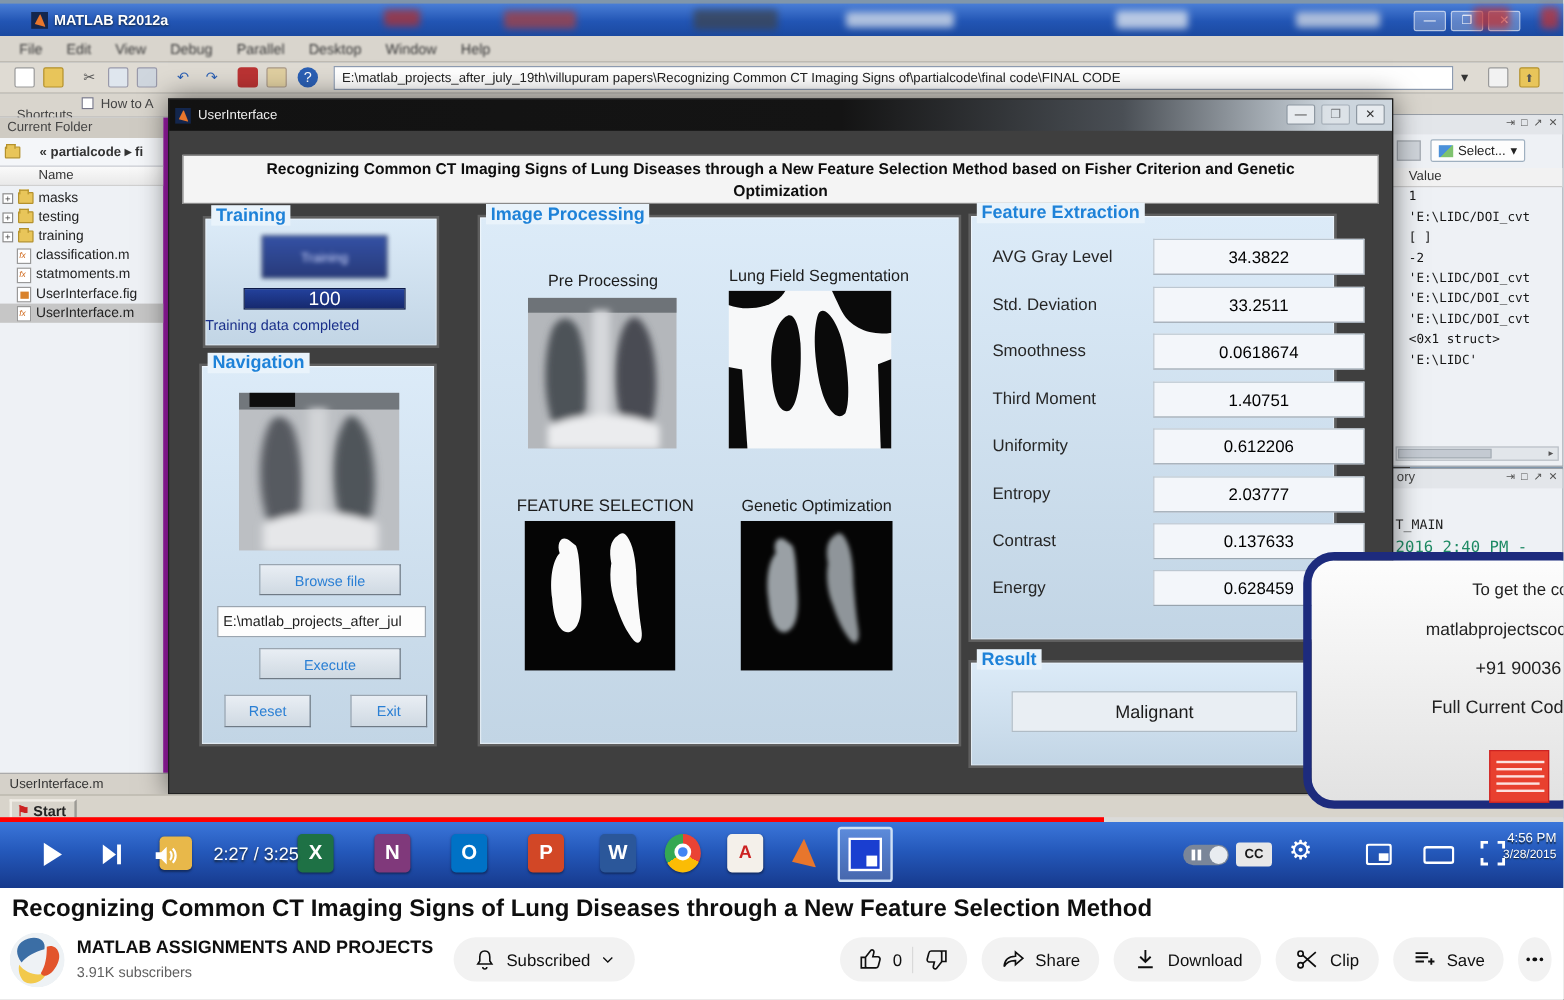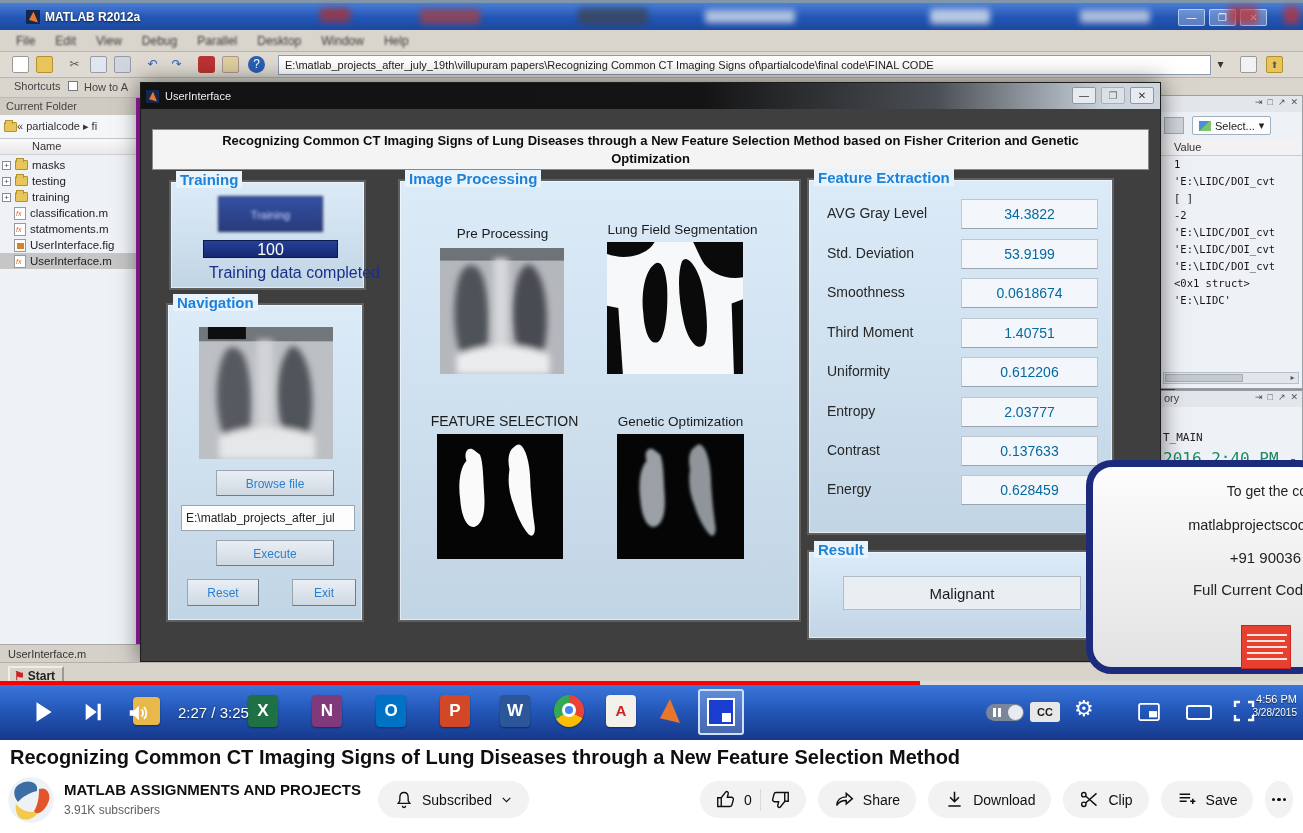--- a/index.html
+++ b/index.html
@@ -14,21 +14,21 @@
   .winbtn{width:27px;height:17px;background:rgba(255,255,255,.28);border:1px solid rgba(255,255,255,.55);border-radius:2px;color:#fff;font-size:10px;line-height:15px;text-align:center;}
   .menubar{position:absolute;left:0;top:30px;right:0;height:22px;background:#d9d5cd;border-bottom:1px solid #b9b5ad;display:flex;gap:20px;padding-left:16px;align-items:center;}
   .menubar span{font-size:12px;color:#3a3a3a;filter:blur(1px);}
   .toolbar{position:absolute;left:0;top:52px;right:0;height:26px;background:#dfdbd3;border-bottom:1px solid #b9b5ad;}
   .tbi{position:absolute;top:4px;width:17px;height:17px;border-radius:2px;filter:blur(.5px);font-size:12px;line-height:17px;text-align:center;color:#555;}
   .addr{position:absolute;left:278px;right:92px;top:3px;height:20px;background:#fff;border:1px solid #8d9bb0;font-size:11px;color:#222;padding:3px 6px;white-space:nowrap;overflow:hidden;}
   .shortcutrow{position:absolute;left:0;top:78px;right:0;height:20px;background:#d9d5cd;border-bottom:1px solid #bbb;font-size:11px;color:#444;}
   
   .lp{position:absolute;left:0;top:98px;width:140px;height:548px;background:#eef1f5;border-right:4px solid #a21caf;}
   .lp-h{height:17px;background:#cfcbc3;font-size:11px;color:#444;padding:2px 6px;filter:blur(.4px);}
-  .lp-bc{height:24px;background:#f4f6f9;border-bottom:1px solid #c2c6cc;display:flex;align-items:center;gap:0;padding:0 4px;font-size:11px;color:#333;}
+  .lp-bc{height:24px;background:#f4f6f9;border-bottom:1px solid #c2c6cc;display:flex;align-items:center;gap:16px;padding:0 4px;font-size:11px;color:#333;font-weight:bold;}
   .folder{width:13px;height:10px;background:#e8c55a;border:1px solid #b4912c;border-radius:1px;position:relative;}
   .folder:before{content:"";position:absolute;left:0;top:-3px;width:6px;height:3px;background:#e8c55a;border:1px solid #b4912c;border-bottom:none;}
   .namehdr{height:16px;font-size:11px;color:#333;padding:1px 0 0 32px;background:linear-gradient(#fafafa,#e9e9e9);border-bottom:1px solid #d0d0d0;filter:blur(.3px);}
   .frow{height:16px;display:flex;align-items:center;gap:4px;padding-left:2px;font-size:11.5px;color:#222;}
   .frow.sel{background:#c6c6c6;}
   .expander{width:9px;height:9px;border:1px solid #8a8a8a;background:#fff;font-size:8px;line-height:7px;text-align:center;color:#444;}
   .mfile{width:12px;height:13px;background:#fff;border:1px solid #999;position:relative;}
   .mfile:after{content:"fx";position:absolute;left:1px;top:2px;font-size:7px;color:#d06a1e;font-style:italic;}
   .figfile{width:12px;height:13px;background:#fff;border:1px solid #999;position:relative;}
   .figfile:after{content:"";position:absolute;left:2px;top:3px;width:7px;height:6px;background:#d9822b;}
@@ -36,36 +36,36 @@
   .darkarea{position:absolute;left:140px;top:98px;width:1035px;height:548px;background:#3c3c3c;}
   
   .rp{position:absolute;left:1159px;width:144px;background:#eef1f5;border:1px solid #9aa0a8;}
   .dockbar{height:16px;display:flex;justify-content:flex-end;gap:5px;padding:1px 4px;font-size:9px;color:#555;background:#e3e6ea;}
   .selectbtn{position:absolute;left:32px;top:20px;height:19px;background:#fdfdfd;border:1px solid #9fb0c0;border-radius:2px;display:flex;align-items:center;gap:4px;font-size:11px;color:#222;padding:0 6px;}
   .valhdr{position:absolute;left:0;top:44px;right:0;height:16px;background:#f2f2f2;border-bottom:1px solid #ccc;font-size:11px;color:#333;padding:1px 0 0 14px;}
   .wsrow{height:17px;font-family:"DejaVu Sans Mono",monospace;font-size:10.5px;color:#151515;padding-left:14px;white-space:nowrap;}
   .hscroll{position:absolute;left:3px;right:3px;bottom:4px;height:12px;background:#e2e6ea;border:1px solid #b9bfc6;}
   .hthumb{position:absolute;left:1px;top:1px;width:78px;height:8px;background:#c4cad2;border:1px solid #a6adb5;}
   .ch-line1{position:absolute;left:3px;top:40px;font-family:"DejaVu Sans Mono",monospace;font-size:11px;color:#222;}
-  .ch-line2{position:absolute;left:3px;top:58px;font-family:"DejaVu Sans Mono",monospace;font-size:16px;color:#1e8a64;}
+  .ch-line2{position:absolute;left:3px;top:58px;font-family:"DejaVu Sans Mono",monospace;font-size:13px;color:#1e8a64;}
   
   .dlg{position:absolute;left:140px;top:82px;width:1021px;height:580px;background:#3f3f3f;border:1px solid #1d1d1d;box-shadow:0 0 22px rgba(0,0,0,.55);}
   .dlg-tb{position:absolute;left:0;top:0;right:0;height:26px;background:linear-gradient(90deg,#121212 0%,#141414 55%,#4a4f55 78%,#ccd5dd 95%);display:flex;align-items:center;}
   .dlg-tb .t{color:#eee;font-size:11px;margin-left:6px;}
   .dlgbtn{width:24px;height:17px;background:#e7ebef;border:1px solid #8e98a2;border-radius:2px;font-size:10px;line-height:15px;text-align:center;color:#333;}
   .banner{position:absolute;left:11px;top:46px;width:997px;height:41px;background:#f4f4f4;border:1px solid #8a8a8a;display:flex;align-items:center;justify-content:center;text-align:center;font-size:13px;font-weight:bold;color:#0d0d0d;line-height:18px;padding:0 34px;}
   .pnl{position:absolute;background:linear-gradient(#dcebf8,#c2d5e5);border:2px solid #5f5f5f;box-shadow:inset 0 0 0 1px rgba(255,255,255,.5);}
   .ptab{position:absolute;top:-11px;left:5px;background:#e9f3fb;padding:0 4px;font-size:15px;font-weight:bold;color:#1e82d8;white-space:nowrap;}
   .navybtn{position:absolute;background:linear-gradient(#23419c,#16296e);border:1px solid #0c1a48;color:#cdd6ff;text-align:center;}
   .btn3d{position:absolute;background:linear-gradient(#e9eef4,#cfd9e2);border:1px solid #9aa5b0;border-right-color:#6f7a85;border-bottom-color:#6f7a85;color:#2a7fd4;font-size:12px;text-align:center;filter:blur(.4px);}
   .fld{position:absolute;background:#fdfdfd;border:1px solid #9aa5b0;font-size:12px;color:#222;padding:5px 4px;white-space:nowrap;overflow:hidden;}
   .cap{position:absolute;font-size:13.5px;color:#1b1b1b;text-align:center;}
   .imgbox{position:absolute;overflow:hidden;}
   .fe-label{position:absolute;left:18px;font-size:14px;color:#262626;}
-  .fe-value{position:absolute;left:152px;width:137px;height:30px;background:#f3f6fa;border:1px solid #bcc7d1;border-bottom-color:#98a4ae;font-size:14px;color:#0369a1;text-align:center;line-height:28px;}
+  .fe-value{position:absolute;left:152px;width:176px;height:30px;background:#f3f6fa;border:1px solid #bcc7d1;border-bottom-color:#98a4ae;font-size:14px;color:#000000;text-align:center;line-height:28px;}
   
   .promo{position:absolute;left:1086px;top:460px;width:240px;height:214px;border:7px solid #1d2b7d;border-radius:26px;background:linear-gradient(#fdfdfd,#e2e2e2);z-index:40;}
   .promo div{position:absolute;color:#222;white-space:nowrap;}
   .stamp{background:#e8402f;border:1px solid #c22;}
   .stampline{position:absolute;left:5px;height:2px;background:rgba(255,255,255,.85);}
   
   .gstrip{position:absolute;left:0;top:662px;width:100%;height:24px;background:#d8d4cb;border-top:1px solid #b5b1a8;}
   .startbtn{position:absolute;left:8px;top:3px;width:56px;height:19px;background:#d8d4cb;border:2px outset #f0ede6;font-size:12px;font-weight:bold;color:#222;display:flex;align-items:center;gap:3px;padding:0 4px;filter:blur(.3px);}
   .prog{position:absolute;left:0;top:681px;height:4px;z-index:30;}
   .bluebar{position:absolute;left:0;top:685px;width:100%;height:55px;background:linear-gradient(#3b76da 0%,#2458ba 45%,#16398c 100%);}
@@ -148,21 +148,21 @@
       <div class="tbi" style="left:198px;background:#b33;border-radius:3px"></div>
       <div class="tbi" style="left:222px;background:#e0cfa0;border:1px solid #a98"></div>
       <div class="tbi" style="left:248px;background:#2a5fb4;border-radius:50%;color:#fff">?</div>
       <input class="addr" readonly="" value="E:\matlab_projects_after_july_19th\villupuram papers\Recognizing Common CT Imaging Signs of\partialcode\final code\FINAL CODE" style="">
       <div class="tbi" style="right:74px;left:auto;color:#333">▾</div>
       <div class="tbi" style="right:46px;left:auto;background:#f2f2f2;border:1px solid #999"></div>
       <div class="tbi" style="right:20px;left:auto;background:#e8c55a;border:1px solid #b4912c;font-size:9px">⬆</div>
     </div>
 
     <div class="shortcutrow">
-      <span style="position:absolute;left:14px;top:2px;filter:blur(.4px)">Shortcuts</span>
+      <span style="position:absolute;left:14px;top:12px;filter:blur(.4px)">Shortcuts</span>
       <span style="position:absolute;left:68px;top:3px;width:10px;height:10px;background:#fff;border:1px solid #778"></span>
       <span style="position:absolute;left:84px;top:3px;filter:blur(.4px)">How to A</span>
     </div>
 
     <div class="darkarea"></div>
 
     <div class="lp">
       <div class="lp-h">Current Folder</div>
       <div class="lp-bc">
         <div class="folder"></div>
@@ -263,21 +263,21 @@
           <div class="dlgbtn">✕</div>
         </div>
       </div>
 
       <div class="banner">Recognizing Common CT Imaging Signs of Lung Diseases through a New Feature Selection Method based on Fisher Criterion and Genetic Optimization</div>
 
       <div class="pnl" style="left:28px;top:97px;width:197px;height:110px">
         <div class="ptab">Training</div>
         <div class="navybtn" style="left:47px;top:14px;width:105px;height:36px;font-size:11px;line-height:36px;filter:blur(1.6px);opacity:.9">Training</div>
         <div class="navybtn" style="left:32px;top:58px;width:135px;height:18px;font-size:16px;line-height:18px;color:#fff;filter:blur(.4px)">100</div>
-        <div style="position:absolute;left:16px;top:82px;width:100%;text-align:right;font-size:16px;color:#1a2f8a">Training data completed</div>
+        <div style="position:absolute;left:0;top:82px;width:100%;text-align:left;font-size:12px;color:#1a2f8a">Training data completed</div>
       </div>
 
       <div class="pnl" style="left:257px;top:96px;width:403px;height:443px">
         <div class="ptab">Image Processing</div>
 
         <div class="cap" style="left:25px;top:45px;width:155px">Pre Processing</div>
         <div class="imgbox" style="left:40px;top:67px;width:124px;height:126px">
           <svg width="124" height="126" viewBox="0 0 120 120" preserveAspectRatio="none">
             <rect width="120" height="120" fill="#b4b7bb"></rect>
             <rect x="0" y="0" width="120" height="12" fill="#6e7378"></rect>
@@ -347,21 +347,21 @@
       </div>
 
       <div class="pnl" style="left:666px;top:95px;width:307px;height:357px">
         <div class="ptab">Feature Extraction</div>
         <div>
             <span class="fe-label" style="top:25px">AVG Gray Level</span>
             <span class="fe-value" style="top:19px">34.3822</span>
           </div>
         <div>
             <span class="fe-label" style="top:65px">Std. Deviation</span>
-            <span class="fe-value" style="top:59px">53.9199</span>
+            <span class="fe-value" style="top:59px">33.2511</span>
           </div>
         <div>
             <span class="fe-label" style="top:104px">Smoothness</span>
             <span class="fe-value" style="top:98px">0.0618674</span>
           </div>
         <div>
             <span class="fe-label" style="top:144px">Third Moment</span>
             <span class="fe-value" style="top:138px">1.40751</span>
           </div>
         <div>

